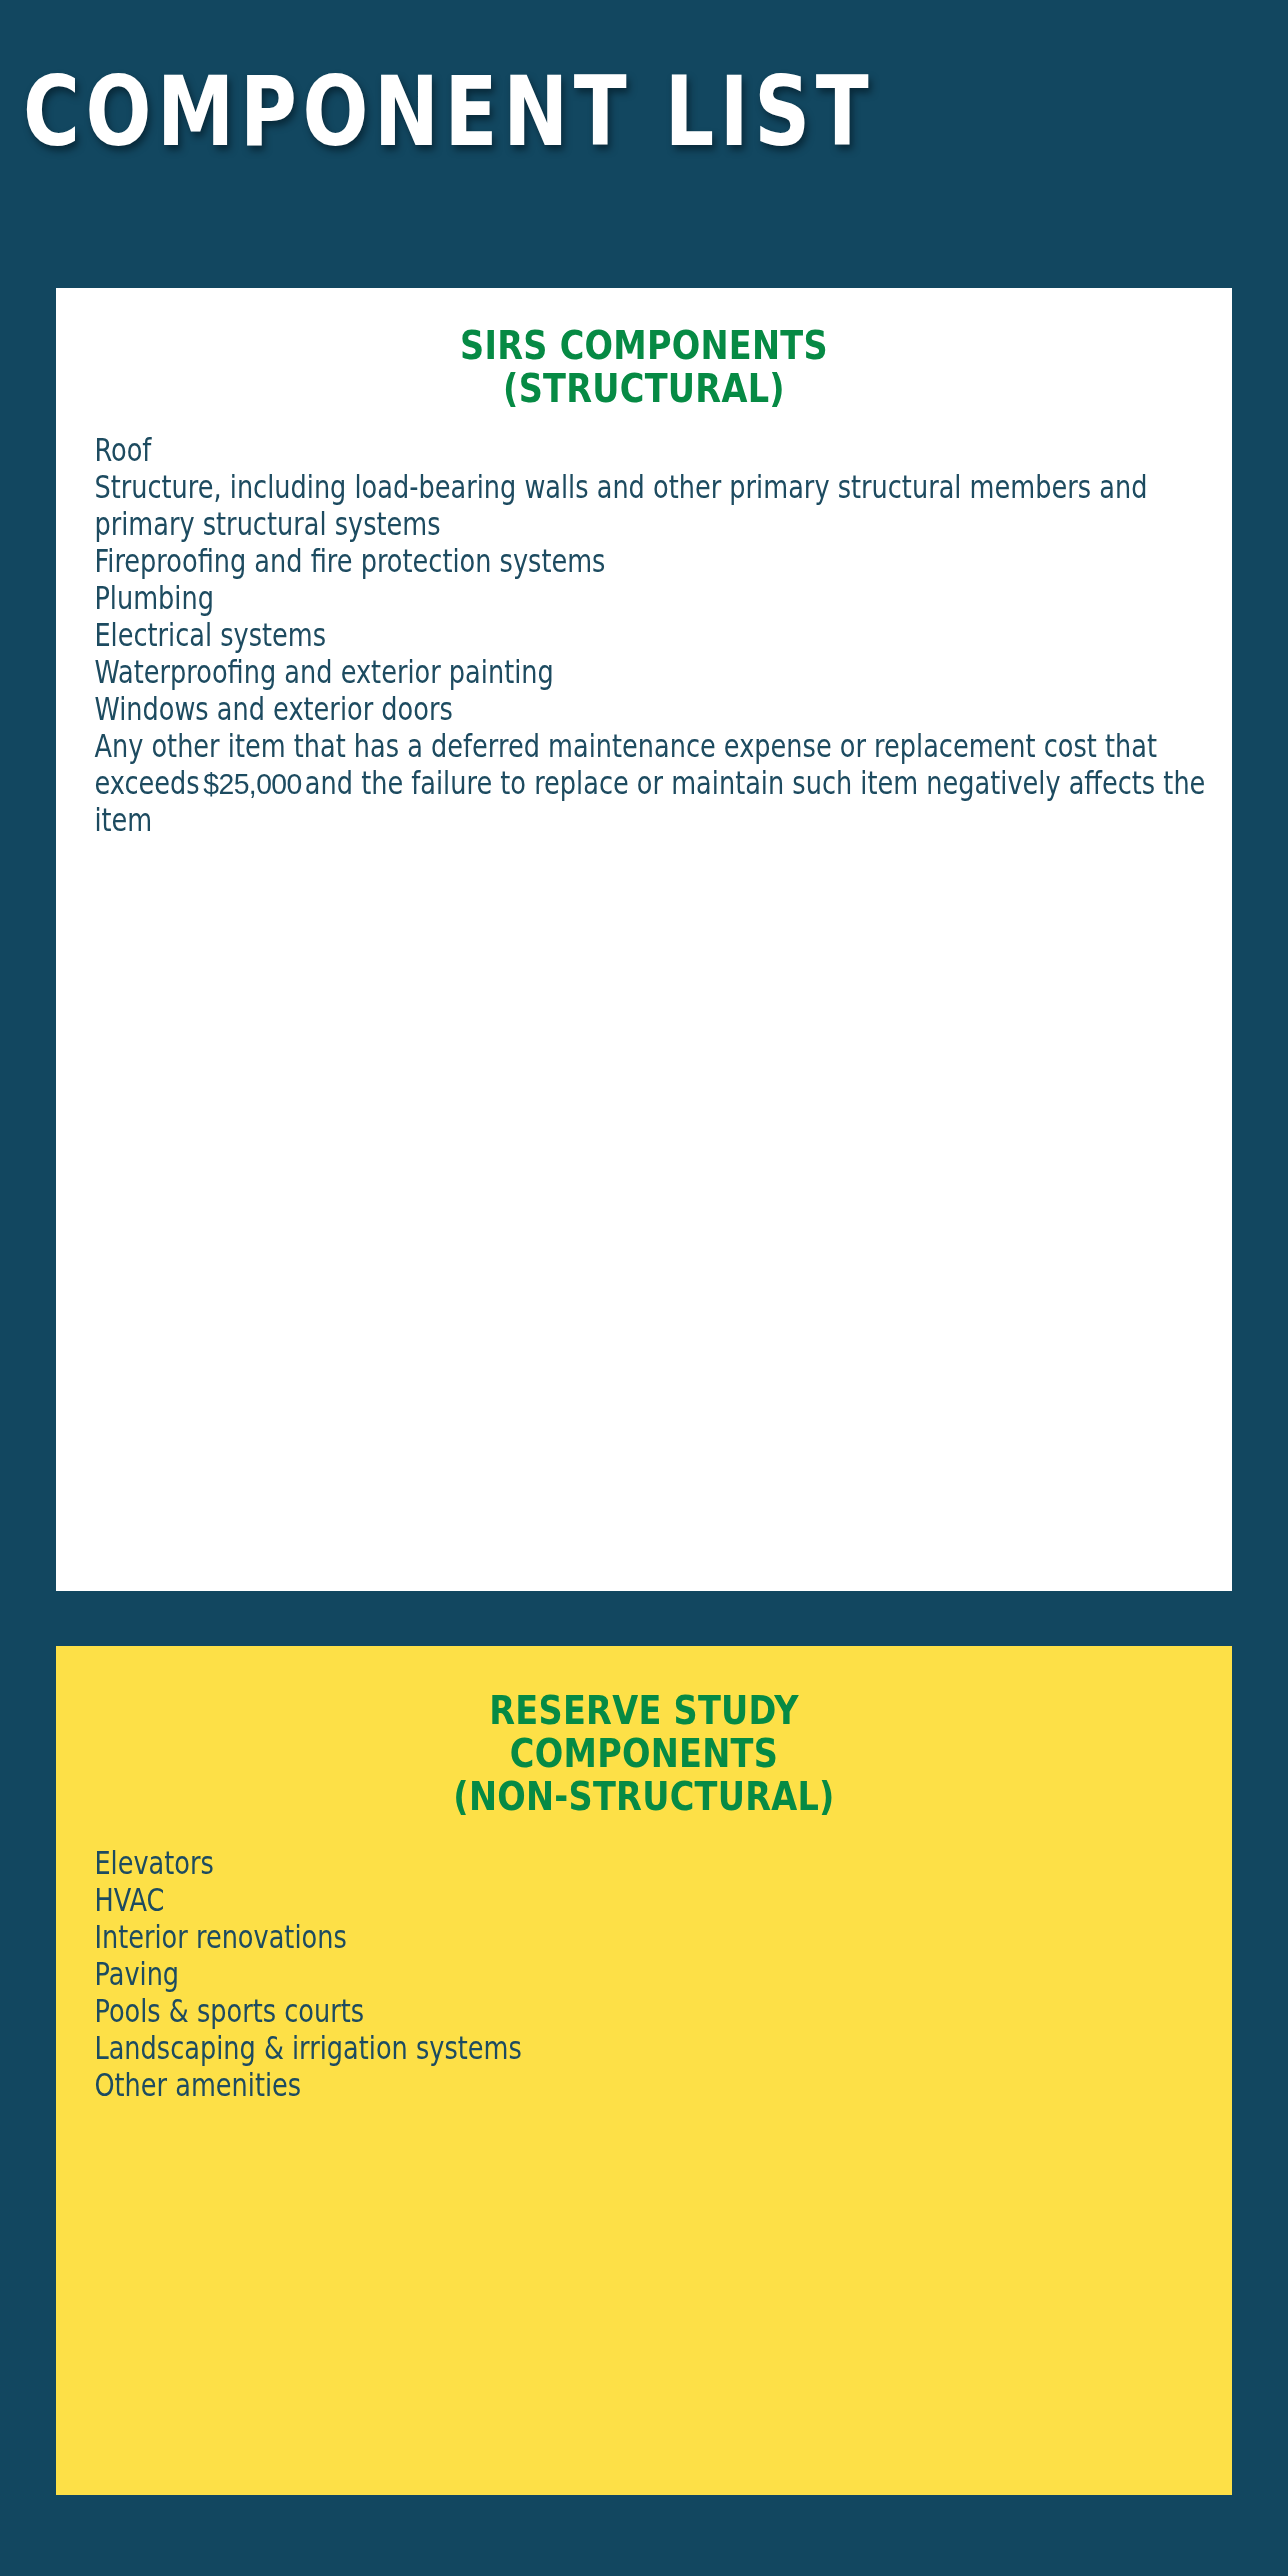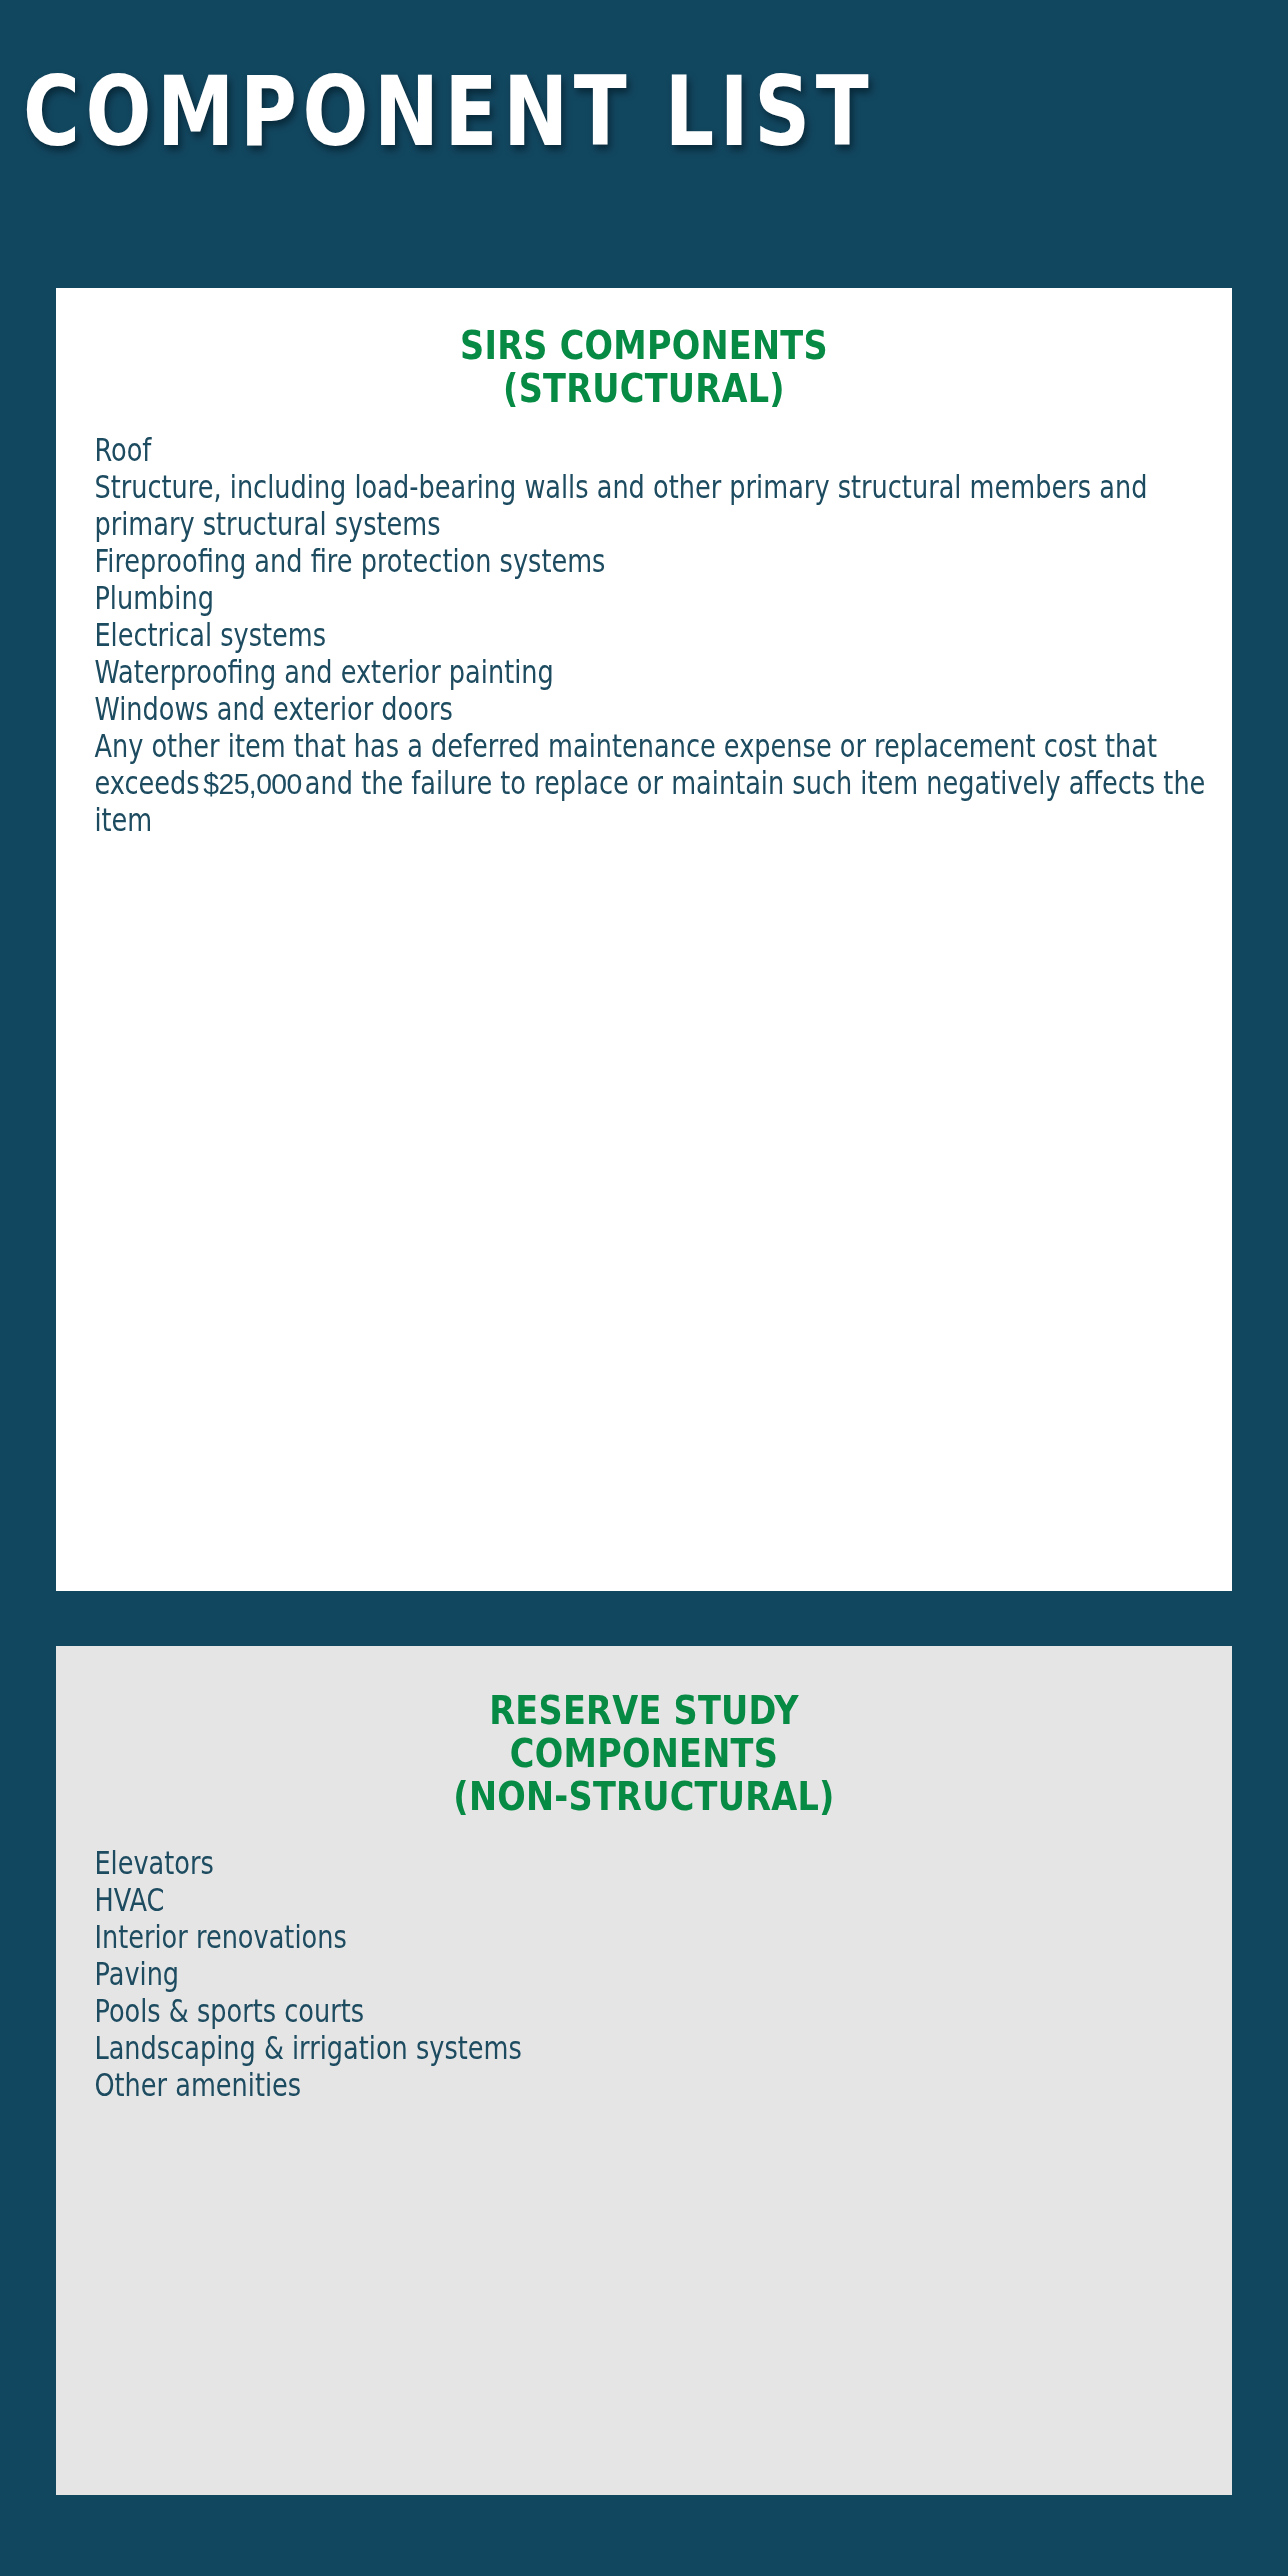--- a/index.html
+++ b/index.html
@@ -127,21 +127,21 @@
       <span class="list-item">Structure, including load-bearing walls and other primary structural members and primary structural systems</span>
       <span class="list-item">Fireproofing and fire protection systems</span>
       <span class="list-item">Plumbing</span>
       <span class="list-item">Electrical systems</span>
       <span class="list-item">Waterproofing and exterior painting</span>
       <span class="list-item">Windows and exterior doors</span>
       <span class="list-item" id="item-deferred">Any other item that has a deferred maintenance expense or replacement cost that exceeds <span class="amount">$25,000</span> and the failure to replace or maintain such item negatively affects the item</span>
     </div>
   </section>
 
-  <section class="card" id="card-reserve" style="background: #e5e5e5;">
+  <section class="card" id="card-reserve" style="background: #fde047;">
     <div class="card-header" style="color: rgb(6, 138, 68);">
       <span class="hline">RESERVE STUDY</span>
       <span class="hline">COMPONENTS</span>
       <span class="hline">(NON-STRUCTURAL)</span>
     </div>
     <div class="card-body" style="color: rgb(29, 75, 96);">
       <span class="list-item">Elevators</span>
       <span class="list-item">HVAC</span>
       <span class="list-item">Interior renovations</span>
       <span class="list-item">Paving</span>

